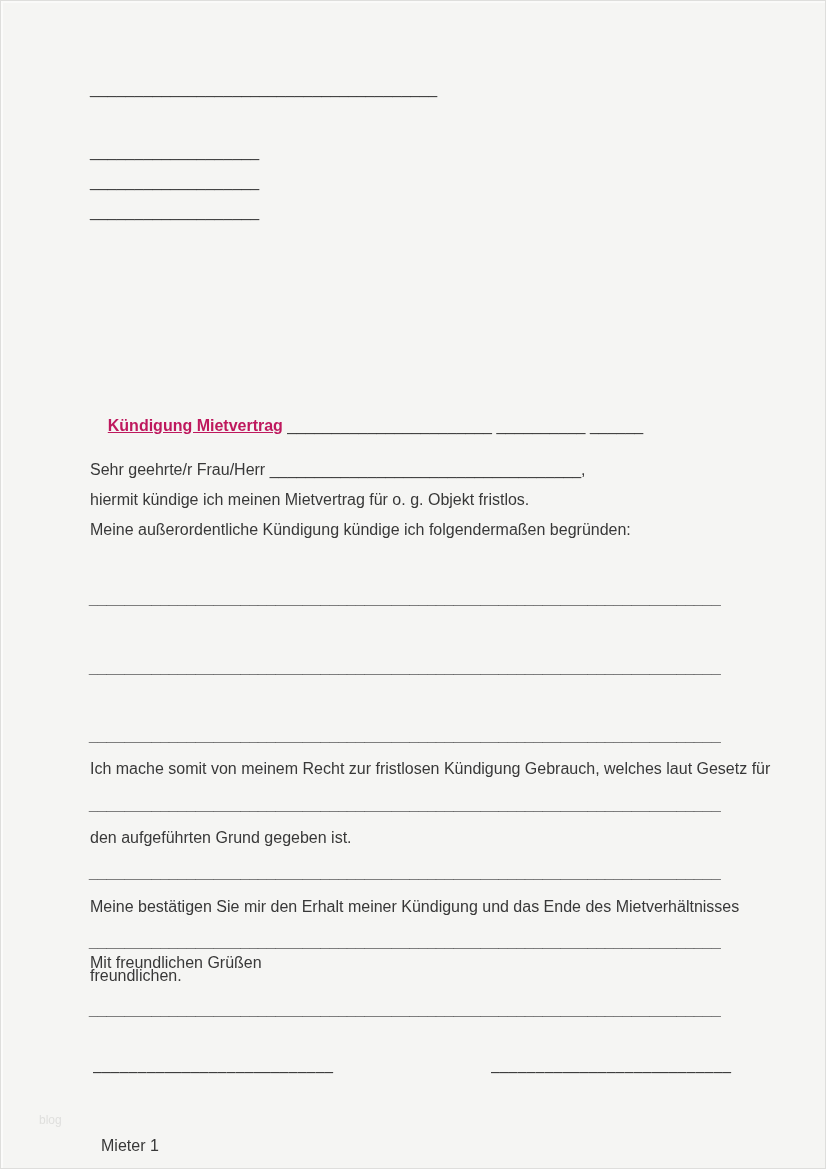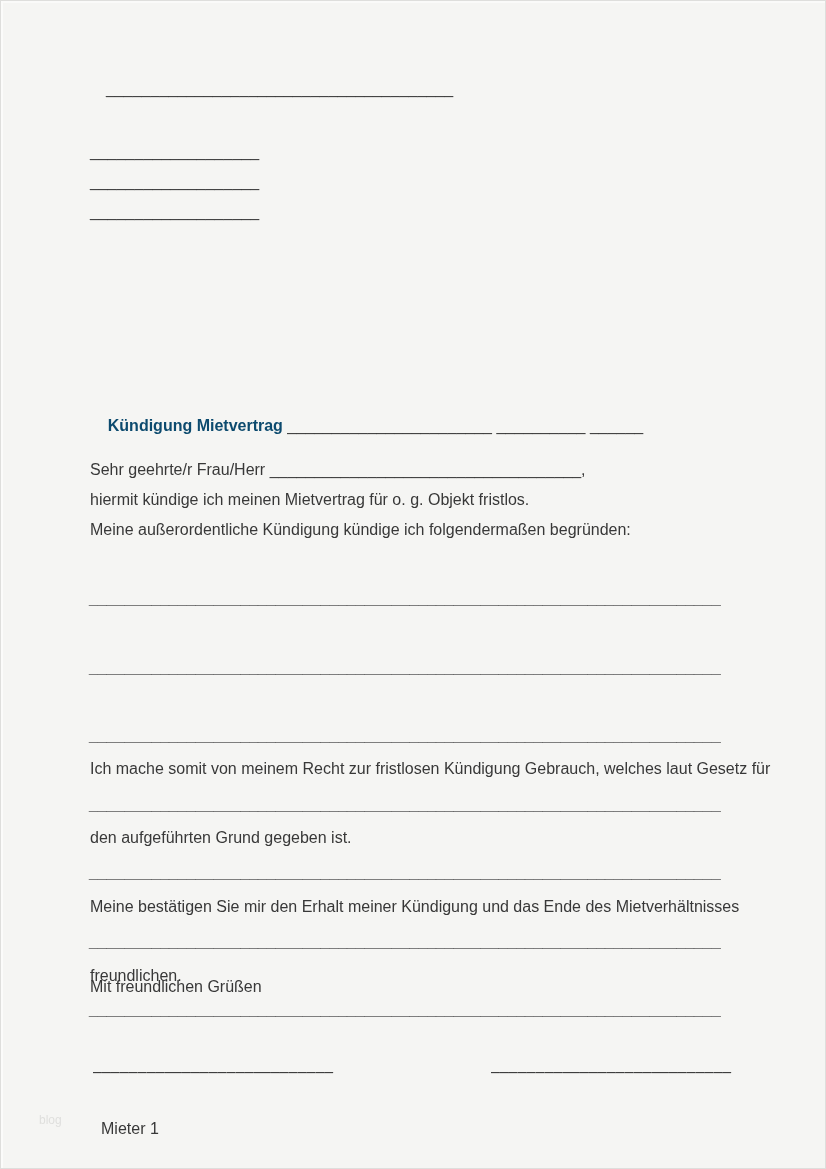--- a/index.html
+++ b/index.html
@@ -22,52 +22,53 @@
   .abs {
     position: absolute;
     line-height: 19px;
     white-space: pre;
   }
   .blank-line {
     letter-spacing: 0;
   }
   .subject-label {
     font-weight: bold;
-    color: #0c4a6e;
+    color: #be185d;
+    text-decoration: underline;
   }
   .rows > div {
     height: 30.5px;
     line-height: 19px;
     white-space: pre;
   }
   .sig-block .sig-line {
     line-height: 19px;
     white-space: pre;
   }
   .sig-block .sig-label {
     line-height: 19px;
-    margin-top: 0;
+    margin-top: 17px;
   }
   .sig-label-left { padding-left: 8px; }
   .sig-label-right { padding-left: 1px; }
   .watermark {
     position: absolute;
     left: 38px;
     top: 1112px;
     font-size: 12px;
     color: #dfdfdd;
     line-height: 14px;
   }
 </style>
 </head>
 <body>
 
 <div class="page">
 
-  <div class="abs blank-line" style="left:89px; top:78px;margin-left:16px;">_______________________________________</div>
+  <div class="abs blank-line" style="left:89px; top:78px;">_______________________________________</div>
 
   <div class="abs blank-line" style="left:89px; top:141px;">___________________</div>
   <div class="abs blank-line" style="left:89px; top:171px;">___________________</div>
   <div class="abs blank-line" style="left:89px; top:201px;">___________________</div>
 
 
   <div class="abs" style="left:89px; top:396px;">
     <span class="subject-label">Kündigung Mietvertrag</span><span class="subject-blank"> _______________________ __________ ______</span>
   </div>
 
@@ -90,21 +91,21 @@
   <div class="abs rows" style="left:89px; top:720px;">
     <div>Ich mache somit von meinem Recht zur fristlosen Kündigung Gebrauch, welches laut Gesetz für</div>
     <div>den aufgeführten Grund gegeben ist.</div>
   </div>
 
   <div class="abs rows" style="left:89px; top:858px;">
     <div>Meine bestätigen Sie mir den Erhalt meiner Kündigung und das Ende des Mietverhältnisses</div>
     <div>freundlichen.</div>
   </div>
 
-  <div class="abs" style="left:89px; top:952px;margin-top:24px;">Mit freundlichen Grüßen</div>
+  <div class="abs" style="left:89px; top:952px;">Mit freundlichen Grüßen</div>
 
   <div class="abs sig-block" style="left:92px; top:1023px;">
     <div class="sig-line">–––––––––––––––––––––––––––</div>
     <div class="sig-label sig-label-left">Mieter 1</div>
   </div>
 
   <div class="abs sig-block" style="left:490px; top:1023px;">
     <div class="sig-line">–––––––––––––––––––––––––––</div>
   </div>
 

